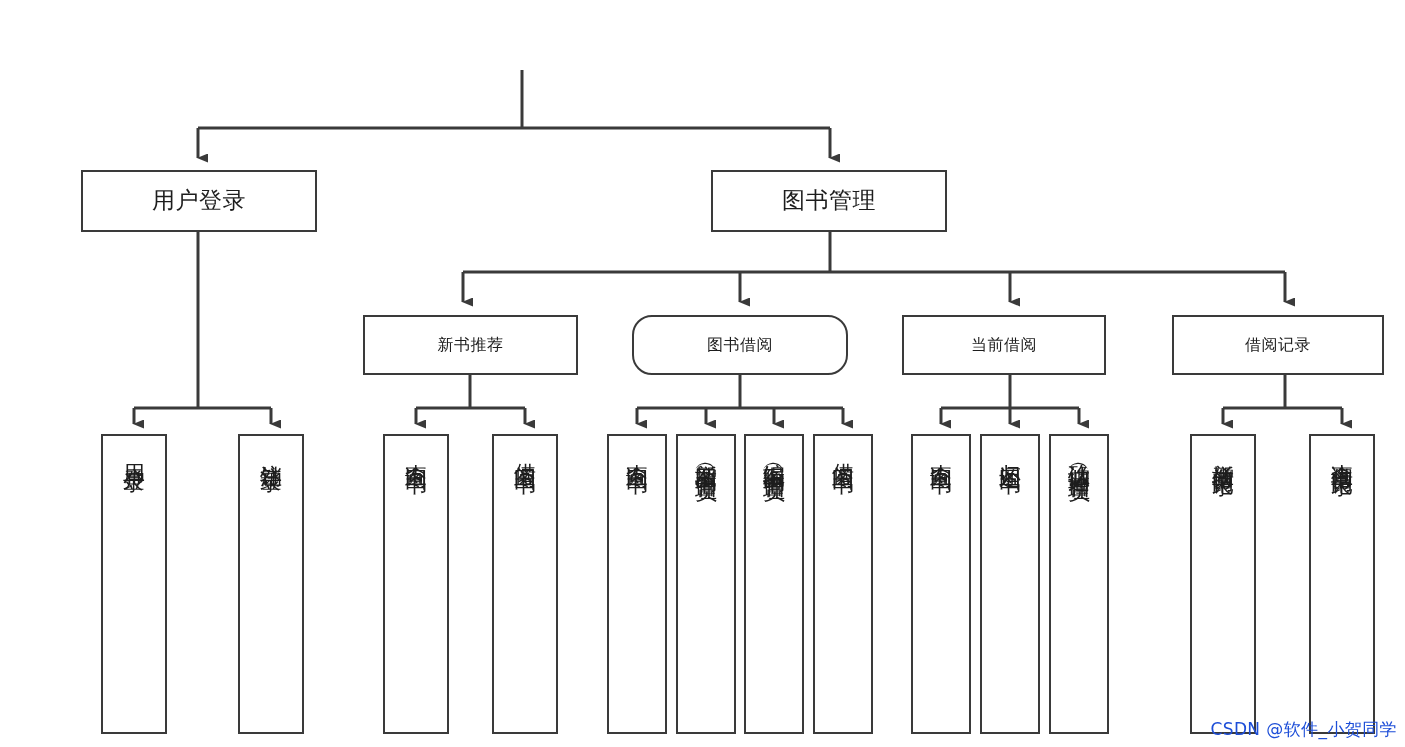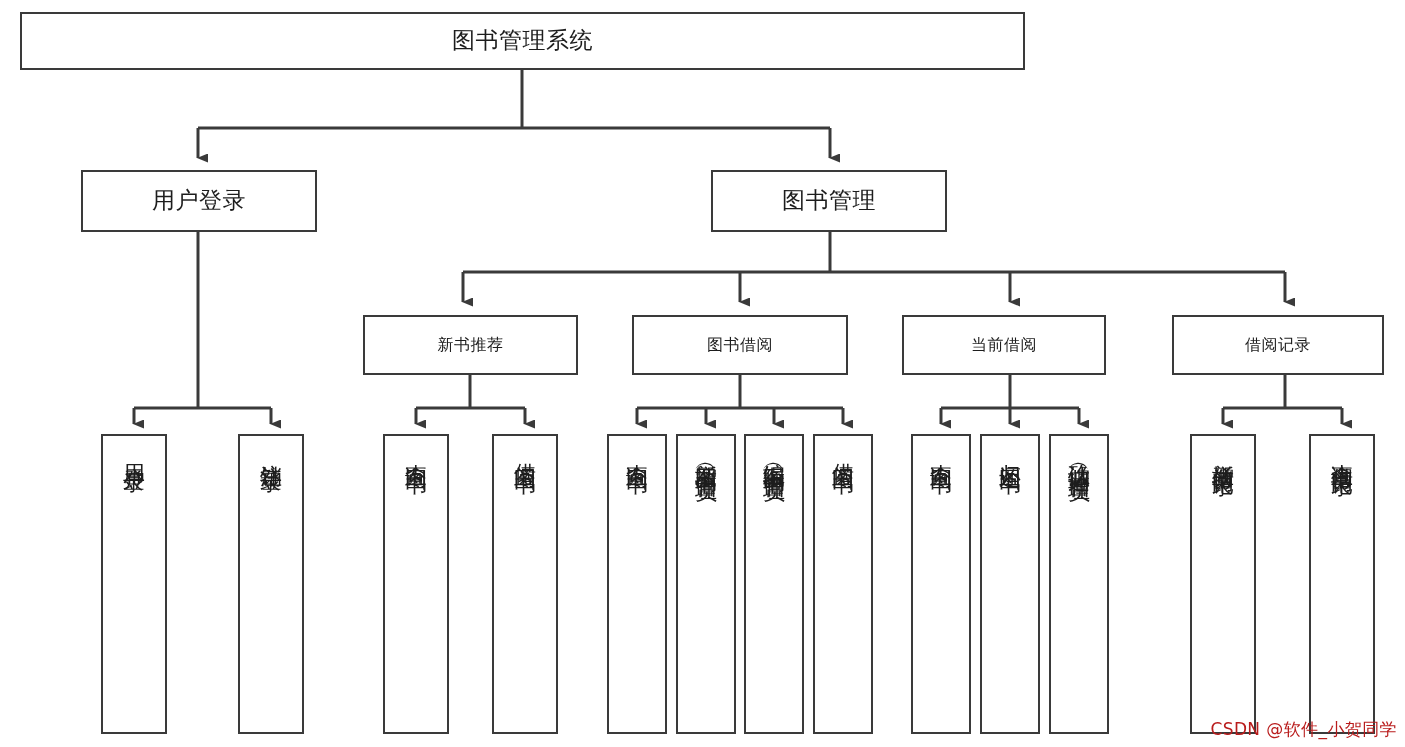--- a/index.html
+++ b/index.html
@@ -68,21 +68,21 @@
     text-align: center;
   }
   .node-v.leaf-short .node-label {
     letter-spacing: 3px;
   }
   .watermark {
     position: absolute;
     right: 8px;
     bottom: 6px;
     font-size: 17px;
-    color: #b91c1c;
+    color: #1d4ed8;
     letter-spacing: 0.4px;
     white-space: nowrap;
     pointer-events: none;
   }
 </style>
 </head>
 <body>
 
 <div id="diagram-canvas">
 
@@ -132,37 +132,34 @@
       <path d="M1010,408 L1010,424" marker-end="url(#arrowhead)"></path>
       <path d="M1079,408 L1079,424" marker-end="url(#arrowhead)"></path>
 
       <path d="M1285,375 L1285,408"></path>
       <path d="M1223,408 L1342,408"></path>
       <path d="M1223,408 L1223,424" marker-end="url(#arrowhead)"></path>
       <path d="M1342,408 L1342,424" marker-end="url(#arrowhead)"></path>
     </g>
   </svg>
 
-  <div class="node-box node-root node-h" style="left:20px; top:12px; width:1005px; height:58px;">
-    <span class="node-label">图书管理系统</span>
-  </div>
 
   <div class="node-box node-h" style="left:81px; top:170px; width:236px; height:62px;">
     <span class="node-label">用户登录</span>
   </div>
 
   <div class="node-box node-h" style="left:711px; top:170px; width:236px; height:62px;">
     <span class="node-label">图书管理</span>
   </div>
 
   <div class="node-box node-l3 node-h" style="left:363px; top:315px; width:215px; height:60px;">
     <span class="node-label">新书推荐</span>
   </div>
 
-  <div class="node-box node-l3 node-h" style="left:632px; top:315px; width:216px; height:60px;">
+  <div class="node-box node-l3 node-h" style="left:632px; top:315px; width:216px; height:60px;border-radius:20px;">
     <span class="node-label">图书借阅</span>
   </div>
 
   <div class="node-box node-l3 node-h" style="left:902px; top:315px; width:204px; height:60px;">
     <span class="node-label">当前借阅</span>
   </div>
 
   <div class="node-box node-l3 node-h" style="left:1172px; top:315px; width:212px; height:60px;">
     <span class="node-label">借阅记录</span>
   </div>

